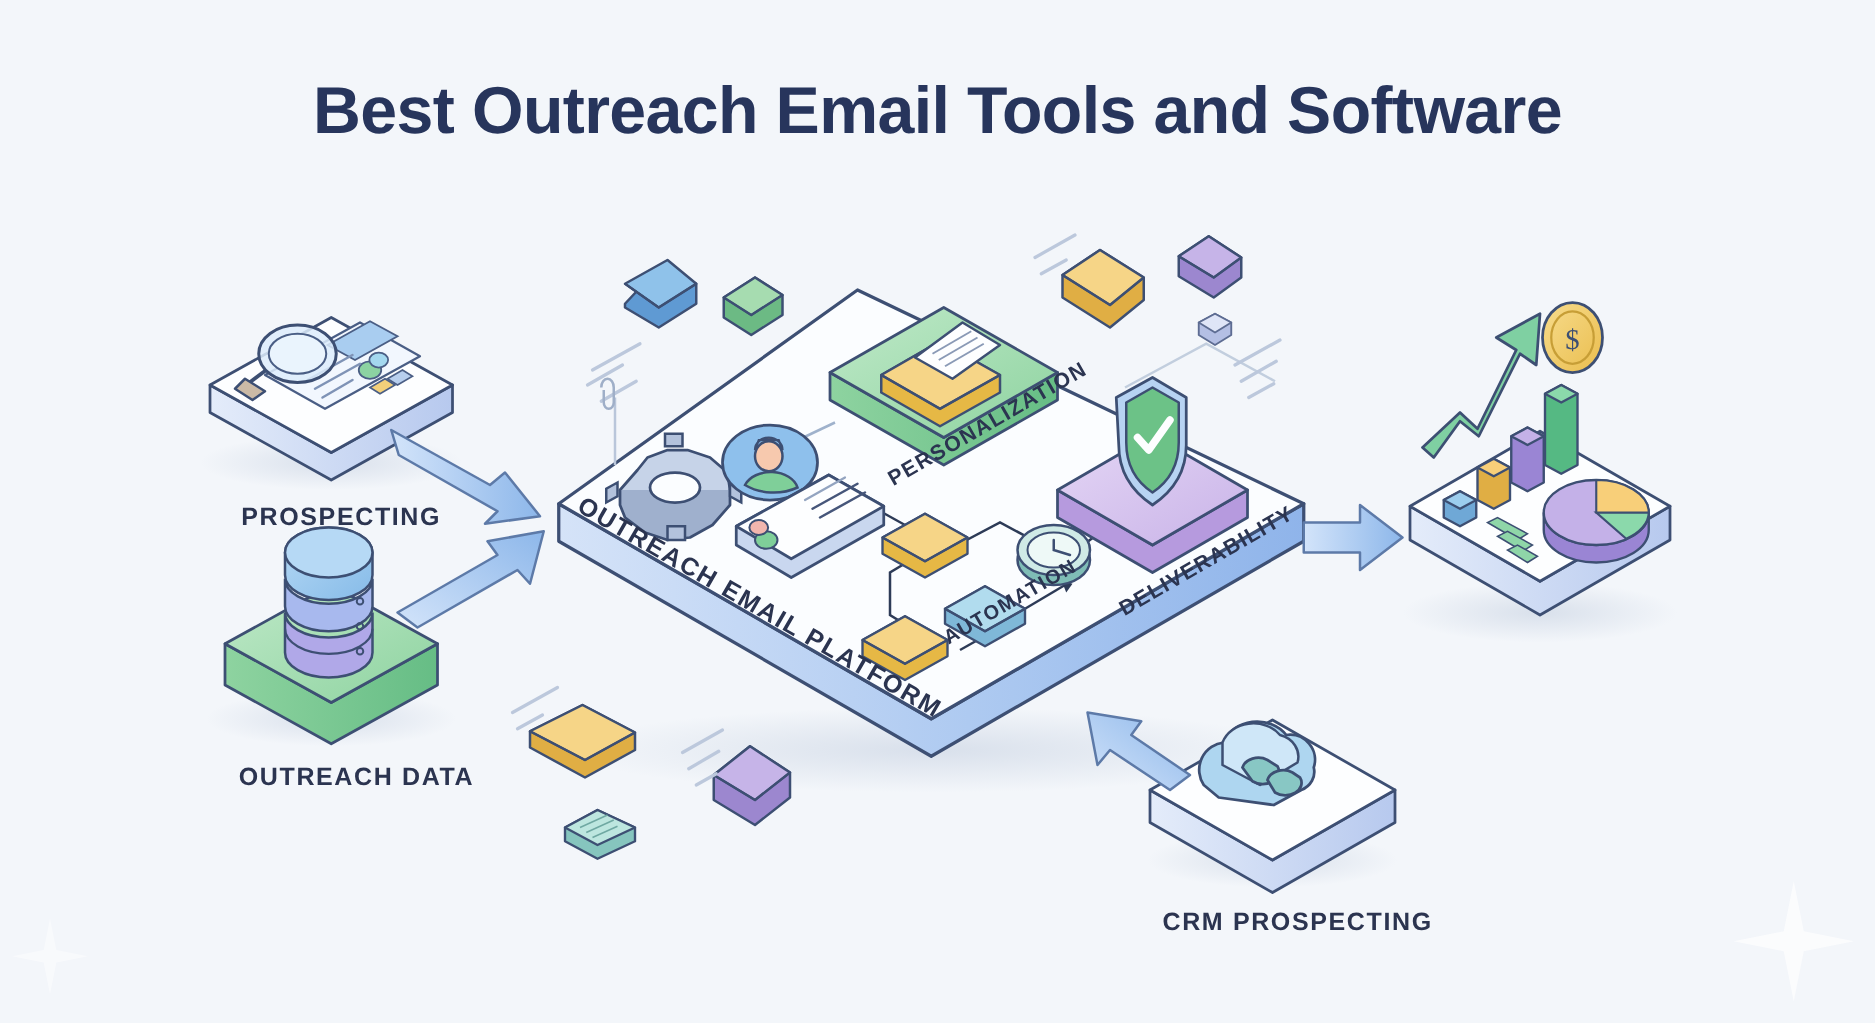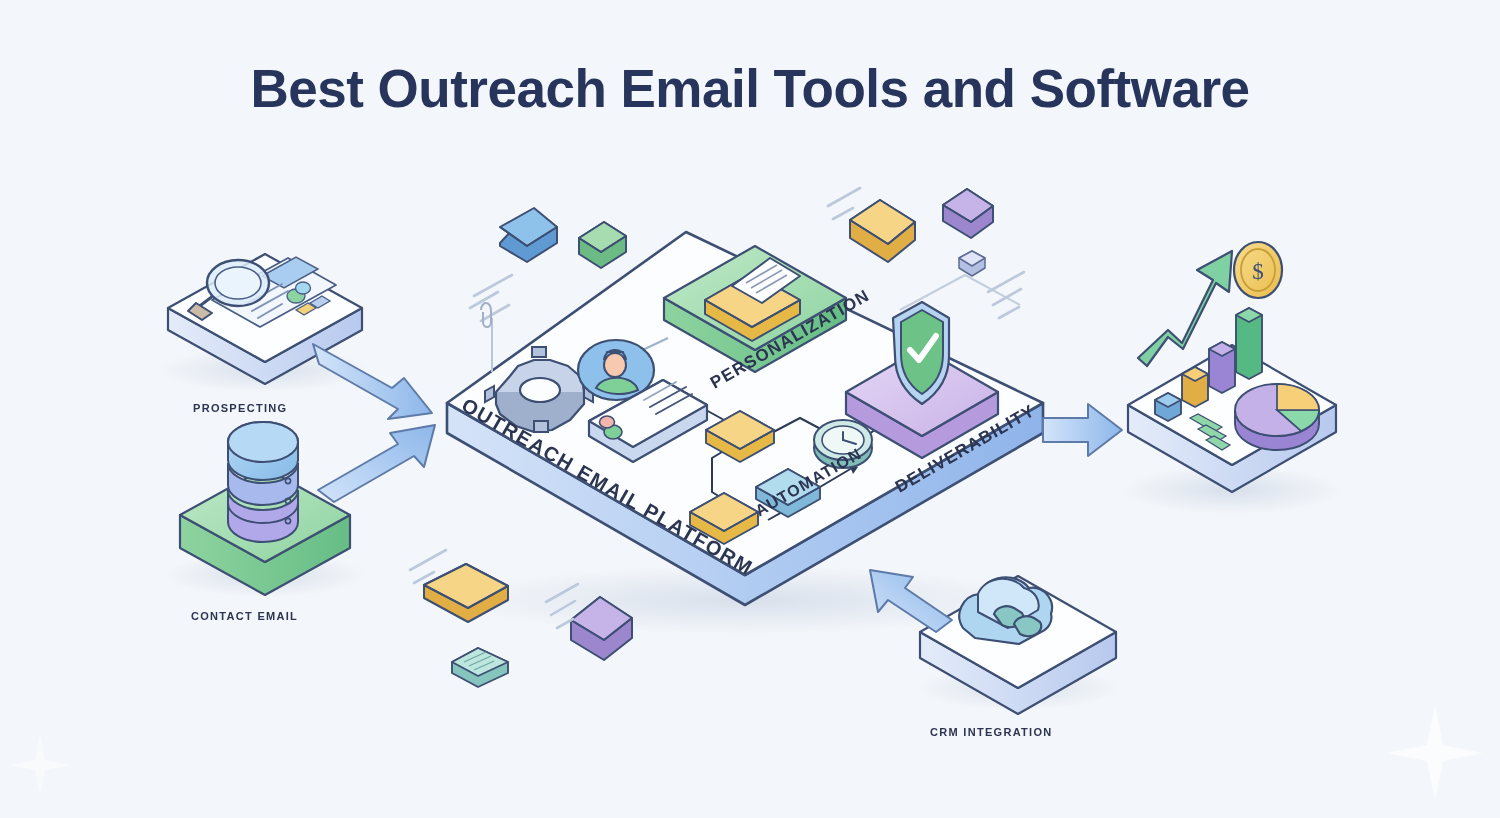--- a/index.html
+++ b/index.html
@@ -17,21 +17,21 @@
     font-size:53px;
     font-weight:bold;
     color:#27355c;
     letter-spacing:-0.5px;
     font-family:"Liberation Sans", sans-serif;
   }
   .lbl{
     position:absolute;
     color:#2b3450;
     font-weight:bold;
-    font-size:11px;
+    font-size:20px;
     letter-spacing:1.3px;
     font-family:"Liberation Sans", sans-serif;
     white-space:pre-line;
     line-height:1.35;
   }
   .svgwrap{position:absolute;inset:0;}
 </style>
 </head>
 <body style="background: rgb(243, 246, 250);">
 
@@ -370,26 +370,26 @@
       <path d="M557 628 L573 619"></path>
     </g>
     <g>
       <path d="M481 310 a5 7 0 0 1 10 0 l0 12 a4 5 0 0 1 -8 0 l0 -10" fill="none" stroke="#9fafc8" stroke-width="2"></path>
     </g>
   </svg>
   </div>
 
   <div class="lbl" style="left:193px;top:401px;">PROSPECTING</div>
 
-  <div class="lbl" style="left:191px;top:609px;">CONTACT EMAIL</div>
+  <div class="lbl" style="left:191px;top:609px;">OUTREACH DATA</div>
 
   <div class="lbl" style="left:470px;top:392px;transform:rotate(30deg);transform-origin:left top;font-size:20px;letter-spacing:1.6px;">OUTREACH EMAIL PLATFORM</div>
 
   <div class="lbl" style="left:718px;top:372px;transform:rotate(-30deg);transform-origin:left bottom;font-size:17px;">PERSONALIZATION</div>
 
   <div class="lbl" style="left:762px;top:500px;transform:rotate(-30deg);transform-origin:left bottom;font-size:16px;">AUTOMATION</div>
 
   <div class="lbl" style="left:903px;top:476px;transform:rotate(-30deg);transform-origin:left bottom;font-size:17px;">DELIVERABILITY</div>
 
 
-  <div class="lbl" style="left:930px;top:725px;">CRM INTEGRATION</div>
+  <div class="lbl" style="left:930px;top:725px;">CRM PROSPECTING</div>
 
 </div>
 
 </body></html>

